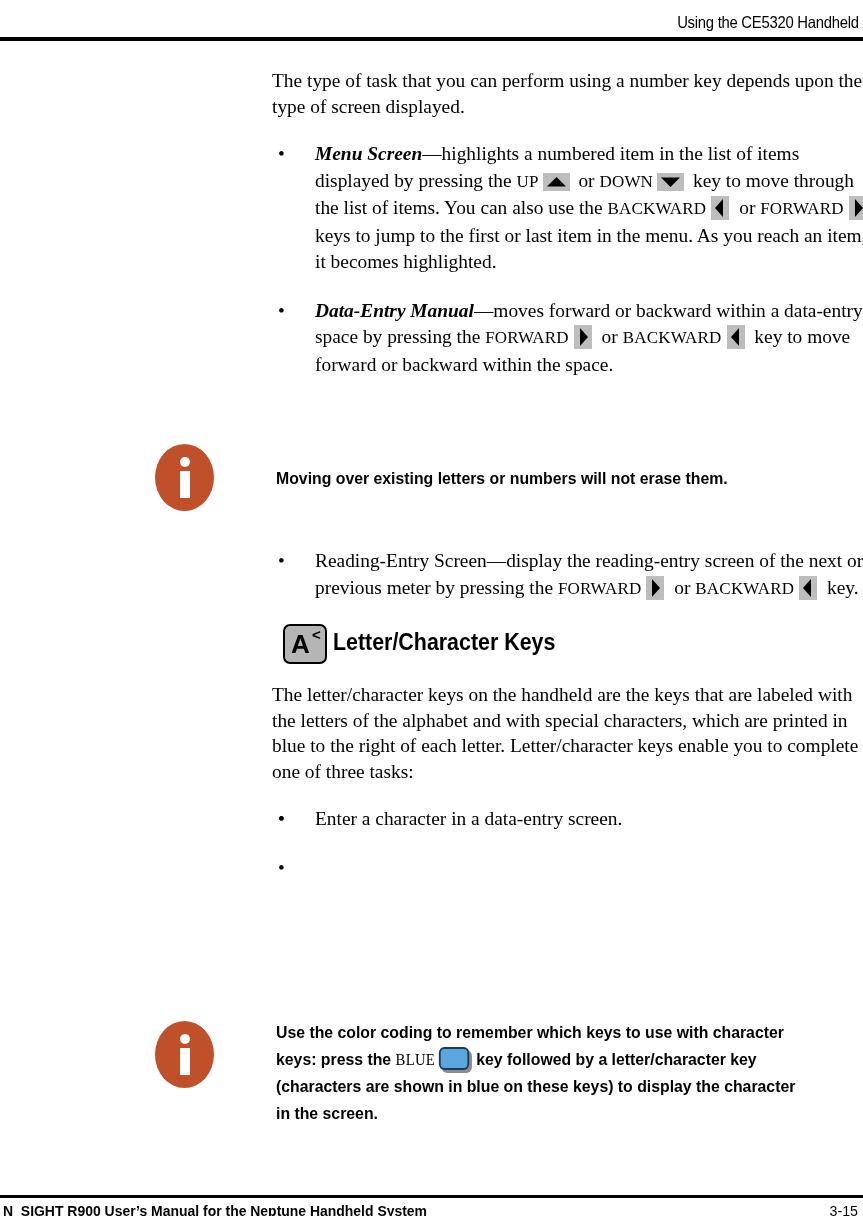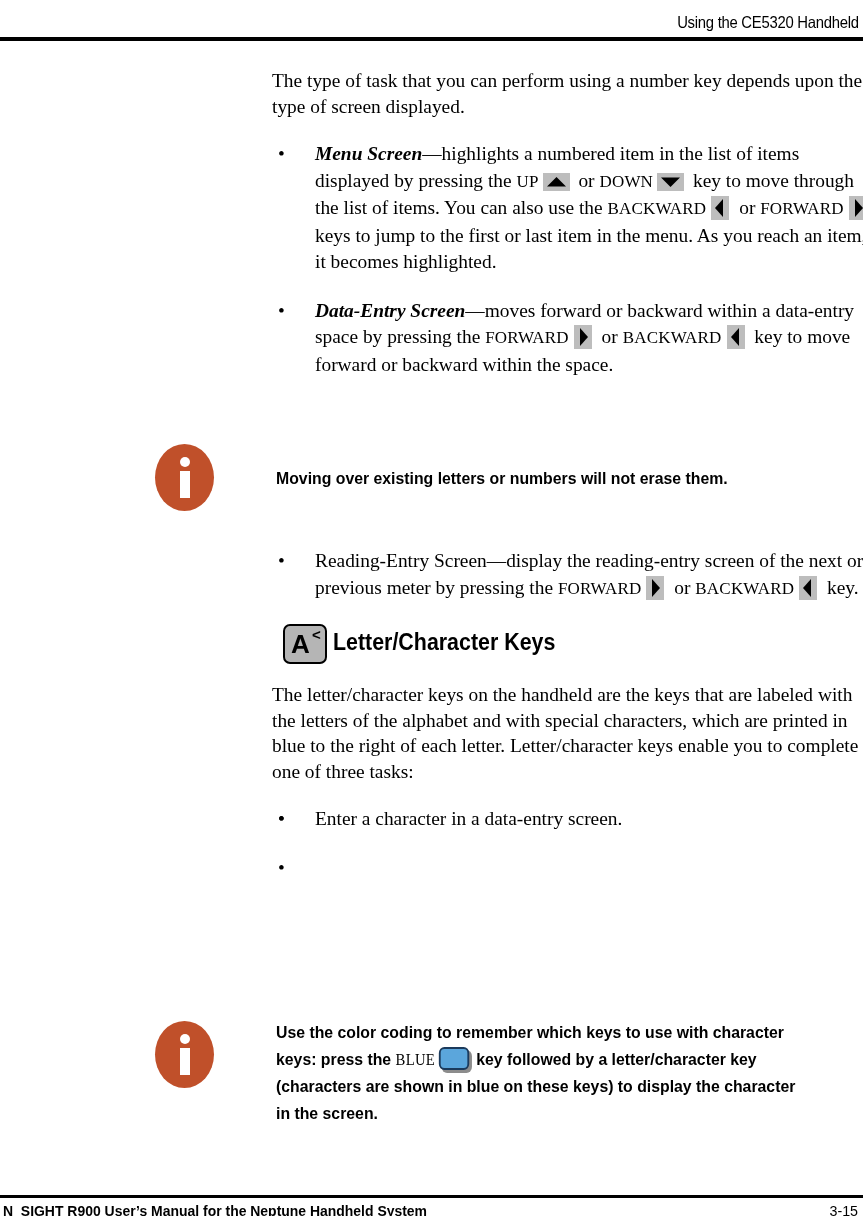--- a/index.html
+++ b/index.html
@@ -277,21 +277,21 @@
         </svg></span><span> or </span><span class="smallcaps">DOWN</span><span class="key key-wide"><svg width="27" height="18" viewBox="0 0 27 18">
           <polygon points="4,4.5 23,4.5 13.5,14" fill="#000000"></polygon>
         </svg></span><span> key to move through the list of items. You can also use the </span><span class="smallcaps">BACKWARD</span><span class="key key-tall"><svg width="18" height="24" viewBox="0 0 18 24">
           <polygon points="12,3 12,21 4,12" fill="#000000"></polygon>
         </svg></span><span> or </span><span class="smallcaps">FORWARD</span><span class="key key-tall"><svg width="18" height="24" viewBox="0 0 18 24">
           <polygon points="6,3 6,21 14,12" fill="#000000"></polygon>
         </svg></span><span> keys to jump to the first or last item in the menu. As you reach an item, it becomes highlighted.</span>
   </div>
 
   <div class="bullet-item">
-    <span class="bullet-dot">•</span><span class="lead">Data-Entry Screen</span><span>—moves forward or backward within a data-entry space by pressing the </span><span class="smallcaps">FORWARD</span><span class="key key-tall"><svg width="18" height="24" viewBox="0 0 18 24">
+    <span class="bullet-dot">•</span><span class="lead">Data-Entry Manual</span><span>—moves forward or backward within a data-entry space by pressing the </span><span class="smallcaps">FORWARD</span><span class="key key-tall"><svg width="18" height="24" viewBox="0 0 18 24">
           <polygon points="6,3 6,21 14,12" fill="#000000"></polygon>
         </svg></span><span> or </span><span class="smallcaps">BACKWARD</span><span class="key key-tall"><svg width="18" height="24" viewBox="0 0 18 24">
           <polygon points="12,3 12,21 4,12" fill="#000000"></polygon>
         </svg></span><span> key to move forward or backward within the space.</span>
   </div>
 
   <div style="height:148px"></div>
 
   <div class="bullet-item">
     <span class="bullet-dot">•</span><span>Reading-Entry Screen</span><span>—display the reading-entry screen of the next or previous meter by pressing the </span><span class="smallcaps">FORWARD</span><span class="key key-tall"><svg width="18" height="24" viewBox="0 0 18 24">

